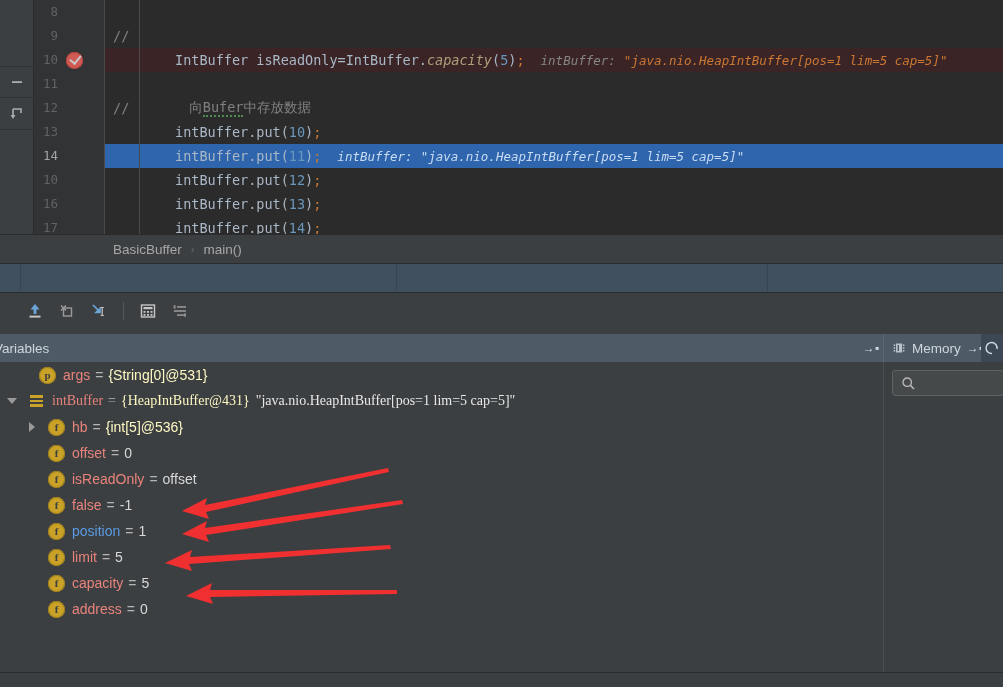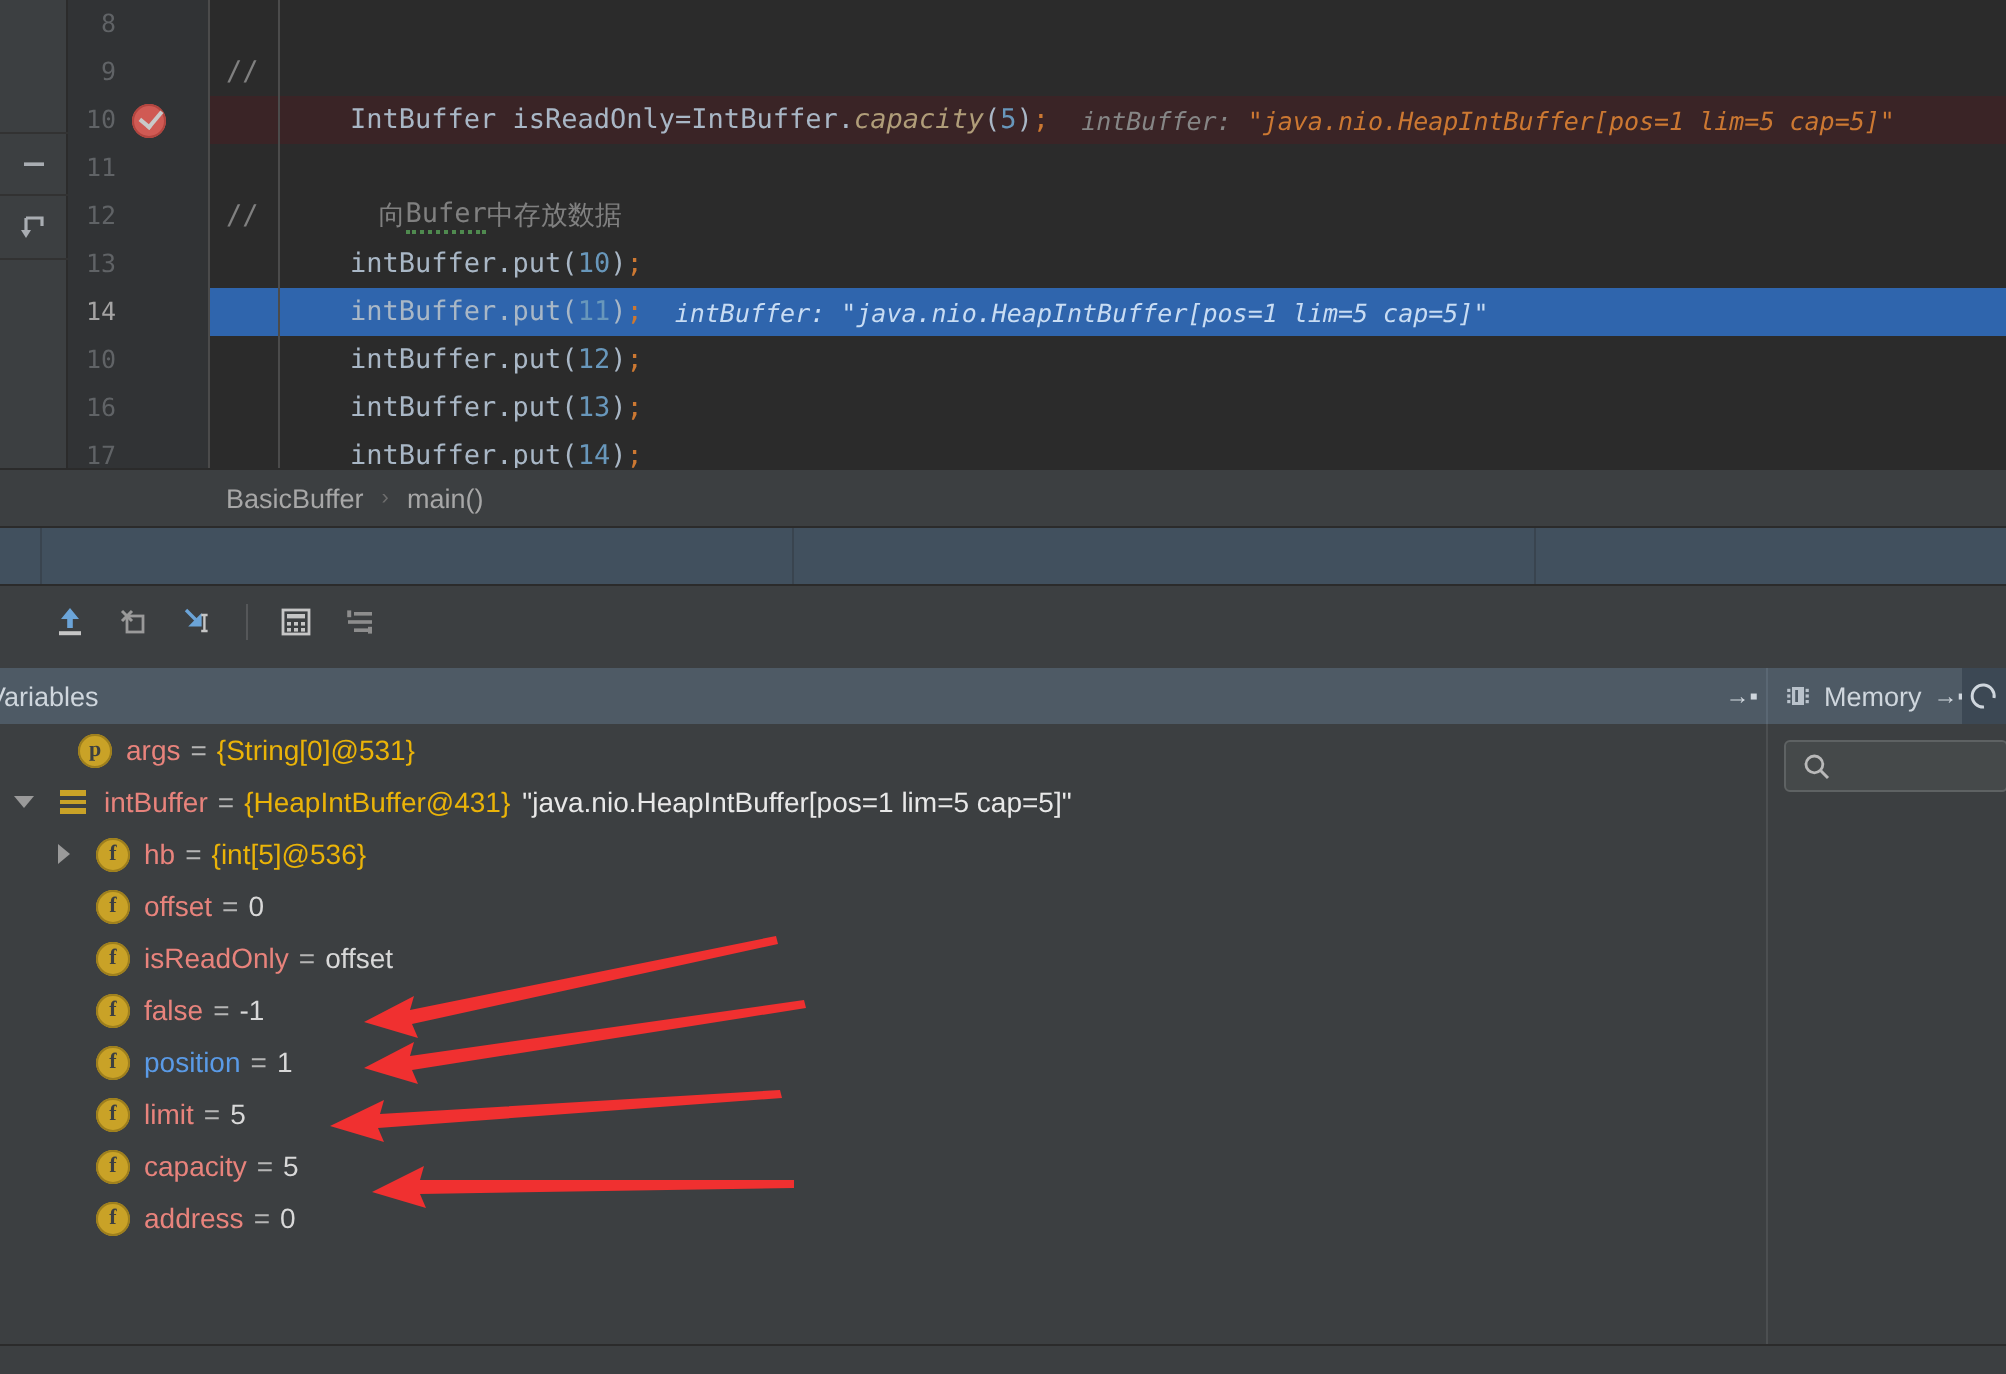--- a/index.html
+++ b/index.html
@@ -149,21 +149,21 @@
     box-shadow:inset 0 0 0 1px #9e7f1d;
   }
   .vicon.obj {
     border-radius:2px; background:transparent; box-shadow:none;
     flex-direction:column; justify-content:center; gap:2px;
   }
   .vicon.obj i { display:block; width:13px; height:2.5px; background:#c9a227; }
   .vname { color:#e8837c; margin-left:7px; }
   .vname.blue { color:#5a9ae6; }
   .veq { color:#b5b5b5; margin:0 5px; }
-  .vtype { color:#eab308; }
+  .vtype { color:#fef9c3; }
   .vval { color:#d8d8d8; }
   .vstr { color:#e8e8e8; margin-left:6px; }
 
   
   #mempanel {
     position:absolute; left:883px; top:362px; width:120px; height:310px;
     background:#3c3f41; border-left:1px solid #4c4f51;
   }
   #searchbox {
     position:absolute; left:8px; top:8px; width:112px; height:26px;
@@ -360,21 +360,21 @@
 <div id="varpanel">
 
   <div class="vrow" style="padding-left:25px;">
     <span class="twisty"></span>
     <span class="vicon">p</span>
     <span class="vname">args</span>
     <span class="veq">=</span>
     <span class="vtype">{String[0]@531}</span>
   </div>
 
-  <div class="vrow" style="padding-left:5px;">
+  <div class="vrow" style="padding-left:5px;font-family:Liberation Serif, serif;">
     <span class="twisty down"></span>
     <span class="vicon obj" style="margin-left:9px;">
         <i></i>
         <i></i>
         <i></i>
       </span>
     <span class="vname">intBuffer</span>
     <span class="veq">=</span>
     <span class="vtype">{HeapIntBuffer@431}</span>
     <span class="vstr">"java.nio.HeapIntBuffer[pos=1 lim=5 cap=5]"</span>

